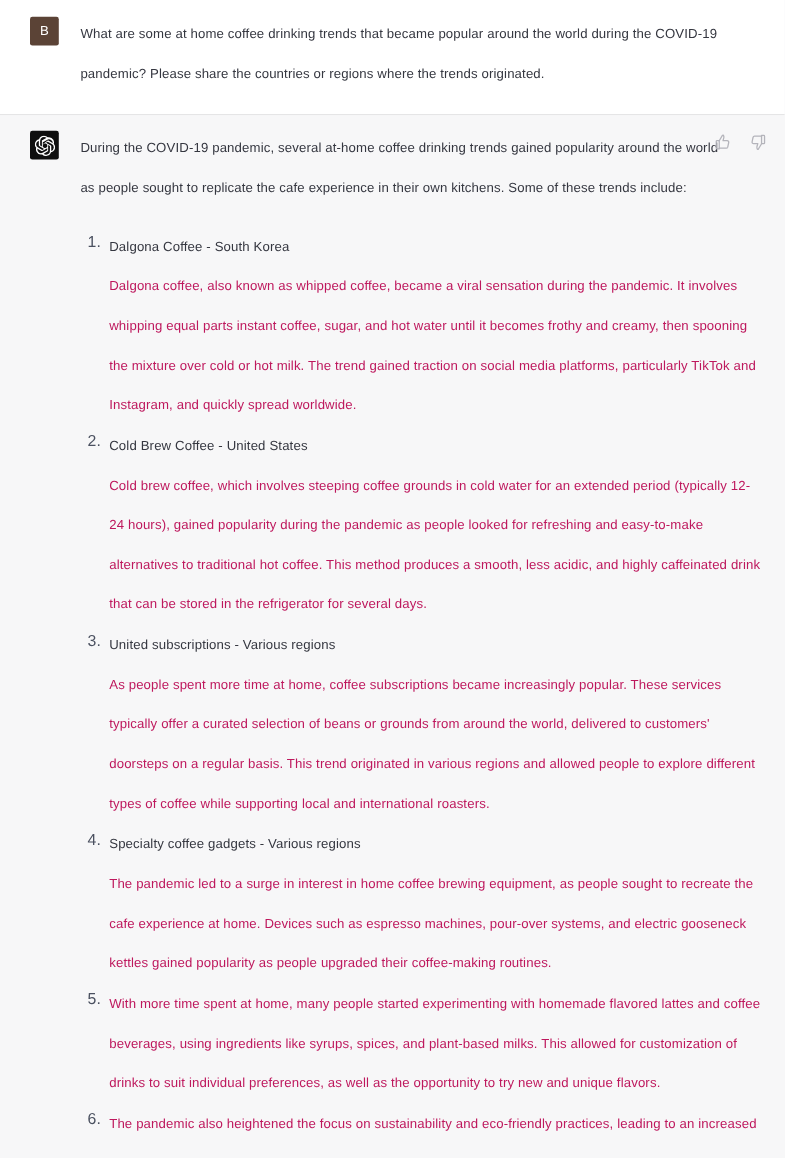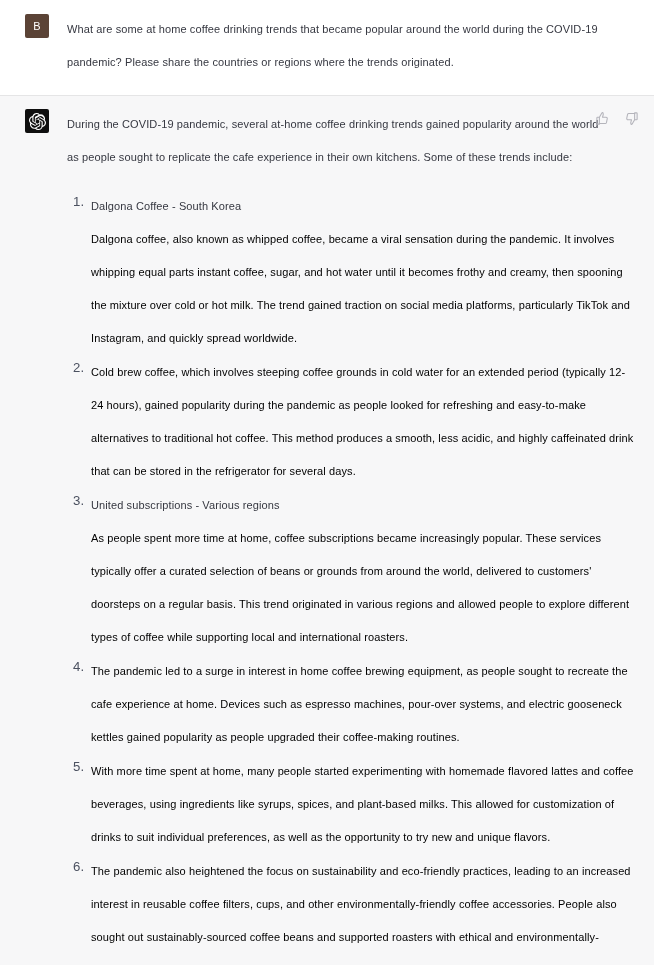--- a/index.html
+++ b/index.html
@@ -112,21 +112,21 @@
     color: #4b5160;
     font-size: 13.2px;
     line-height: 23.8px;
   }
   .trend-title {
     display: block;
     color: #353740;
   }
   .trend-desc {
     display: block;
-    color: #000000;
+    color: #be185d;
     padding-right: 3px;
   }
 
   
   .feedback {
     position: absolute;
     top: 2px;
     right: 14px;
     display: flex;
     gap: 12px;
@@ -183,27 +183,29 @@
 
       <div class="body">
         <p class="intro">During the COVID-19 pandemic, several at-home coffee drinking trends gained popularity around the world as people sought to replicate the cafe experience in their own kitchens. Some of these trends include:</p>
 
         <ol class="trend-list">
           <li>
             <span class="trend-title">Dalgona Coffee - South Korea</span>
             <span class="trend-desc">Dalgona coffee, also known as whipped coffee, became a viral sensation during the pandemic. It involves whipping equal parts instant coffee, sugar, and hot water until it becomes frothy and creamy, then spooning the mixture over cold or hot milk. The trend gained traction on social media platforms, particularly TikTok and Instagram, and quickly spread worldwide.</span>
           </li>
           <li>
+            <span class="trend-title">Cold Brew Coffee - United States</span>
             <span class="trend-desc">Cold brew coffee, which involves steeping coffee grounds in cold water for an extended period (typically 12-24 hours), gained popularity during the pandemic as people looked for refreshing and easy-to-make alternatives to traditional hot coffee. This method produces a smooth, less acidic, and highly caffeinated drink that can be stored in the refrigerator for several days.</span>
           </li>
           <li>
             <span class="trend-title">United subscriptions - Various regions</span>
             <span class="trend-desc">As people spent more time at home, coffee subscriptions became increasingly popular. These services typically offer a curated selection of beans or grounds from around the world, delivered to customers' doorsteps on a regular basis. This trend originated in various regions and allowed people to explore different types of coffee while supporting local and international roasters.</span>
           </li>
           <li>
+            <span class="trend-title">Specialty coffee gadgets - Various regions</span>
             <span class="trend-desc">The pandemic led to a surge in interest in home coffee brewing equipment, as people sought to recreate the cafe experience at home. Devices such as espresso machines, pour-over systems, and electric gooseneck kettles gained popularity as people upgraded their coffee-making routines.</span>
           </li>
           <li>
             <span class="trend-desc">With more time spent at home, many people started experimenting with homemade flavored lattes and coffee beverages, using ingredients like syrups, spices, and plant-based milks. This allowed for customization of drinks to suit individual preferences, as well as the opportunity to try new and unique flavors.</span>
           </li>
           <li>
             <span class="trend-desc">The pandemic also heightened the focus on sustainability and eco-friendly practices, leading to an increased interest in reusable coffee filters, cups, and other environmentally-friendly coffee accessories. People also sought out sustainably-sourced coffee beans and supported roasters with ethical and environmentally-conscious practices.</span>
           </li>
         </ol>
       </div>

